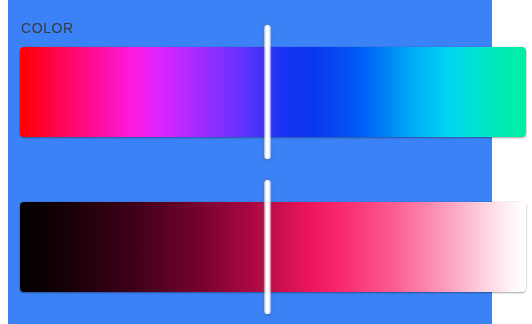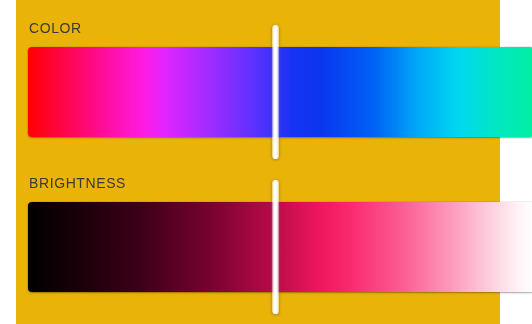--- a/index.html
+++ b/index.html
@@ -11,25 +11,25 @@
     width: 532px;
     height: 324px;
     background: #ffffff;
     font-family: "Liberation Sans", sans-serif;
     -webkit-font-smoothing: antialiased;
     overflow: hidden;
   }
 
   .panel {
     position: absolute;
-    left: 16px;
+    left: 8px;
     top: 0;
     width: 484px;
     height: 324px;
-    background: #eab308;
+    background: #3b82f6;
   }
 
   
   .slider-label {
     position: absolute;
     left: 13px;
     font-family: "Liberation Sans", sans-serif;
     font-size: 14px;
     font-weight: 400;
     letter-spacing: 0.6px;
@@ -119,20 +119,19 @@
 
 <div class="panel">
 
   <div class="slider-label" id="color-label" style="color: rgb(58, 58, 58);">COLOR</div>
 
   <div class="slider-group" id="color-slider-group">
     <div class="slider-track" id="color-track" style="background: linear-gradient(to right, rgb(255, 0, 0) 0%, rgb(255, 10, 134) 13%, rgb(255, 26, 224) 22.5%, rgb(226, 36, 255) 27%, rgb(166, 43, 255) 35%, rgb(90, 50, 255) 45%, rgb(24, 50, 244) 52%, rgb(10, 54, 238) 58%, rgb(0, 96, 245) 68%, rgb(0, 168, 248) 77%, rgb(0, 215, 240) 85%, rgb(0, 232, 192) 93%, rgb(0, 239, 160) 100%);"></div>
     <div class="slider-thumb" id="color-thumb" style="left: 49%;"></div>
   </div>
 
-  <div class="slider-label" id="brightness-label" style="color: rgb(58, 58, 58);">BRIGHTNESS</div>
 
   <div class="slider-group" id="brightness-slider-group">
     <div class="slider-track" id="brightness-track" style="background: linear-gradient(to right, rgb(0, 0, 0) 0%, rgb(26, 0, 9) 10%, rgb(61, 0, 24) 22%, rgb(120, 2, 48) 36%, rgb(183, 10, 72) 48%, rgb(240, 23, 95) 58%, rgb(250, 43, 112) 64%, rgb(251, 93, 146) 74%, rgb(252, 156, 189) 84%, rgb(253, 211, 224) 92%, rgb(254, 243, 246) 97%, rgb(255, 255, 255) 100%);"></div>
     <div class="slider-thumb" id="brightness-thumb" style="left: 49%;"></div>
   </div>
 
 </div>
 
 </body></html>

